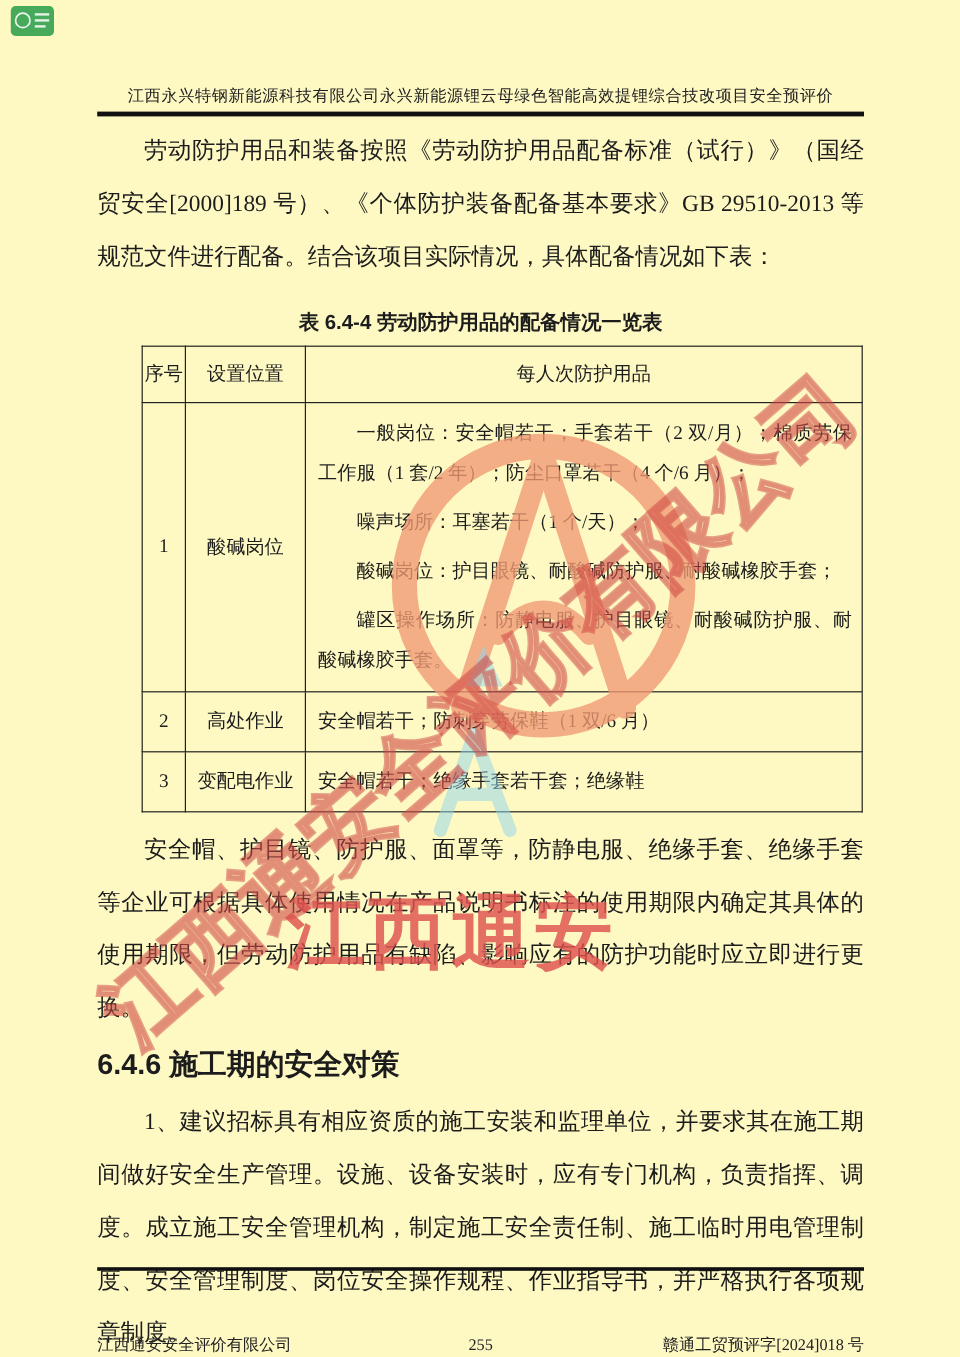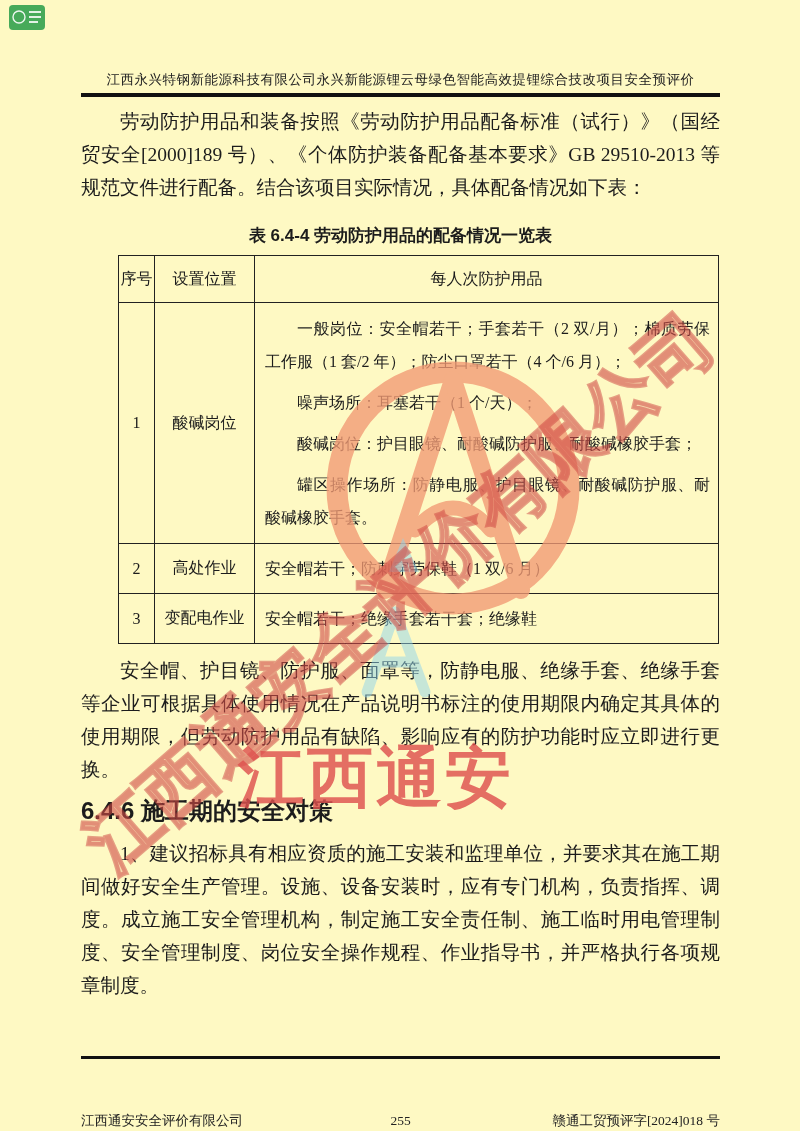--- a/index.html
+++ b/index.html
@@ -7,21 +7,21 @@
   .page {
     position:relative; width:800px; height:1131px; margin:0 auto;
     background:#fef9c3; overflow:hidden;
     font-family:"Liberation Serif","DejaVu Serif",serif;
     color:#1c1c1c;
     padding-left:34px;
   }
   .margin-box { position:absolute; left:81px; width:639px; top:0; }
   .doc-header { margin-top:71px; text-align:center; font-size:13.5px; letter-spacing:.5px; color:#222; }
   .header-rule { margin-top:4px; height:3px; border-top:2px solid #111; border-bottom:2px solid #111; }
-  .body-p { margin-top:8px; font-size:19.5px; line-height:33px; text-align:justify; text-indent:2em; }
+  .body-p { margin-top:8px; font-size:19.5px; line-height:44px; text-align:justify; text-indent:2em; }
   .table-title { margin-top:18px; text-align:center; font-weight:bold; font-size:17px; line-height:28px; font-family:"Liberation Sans","DejaVu Sans",sans-serif; }
   table.ppe { border-collapse:collapse; margin-left:37px; margin-top:5px; width:600px; table-layout:fixed; font-size:16px; }
   table.ppe th, table.ppe td { border:1px solid #222; vertical-align:middle; }
   table.ppe th { font-weight:normal; height:47px; text-align:center; }
   col.c-no { width:36px; } col.c-loc { width:100px; } col.c-items { width:464px; }
   td.no-cell, td.loc-cell { text-align:center; }
   td.items-cell { padding:9px 8px 9px 10px; text-align:justify; }
   td.items-cell p { line-height:33px; text-indent:2em; }
   td.items-cell p + p { margin-top:8px; }
   tr.short-row td { height:50px; }

